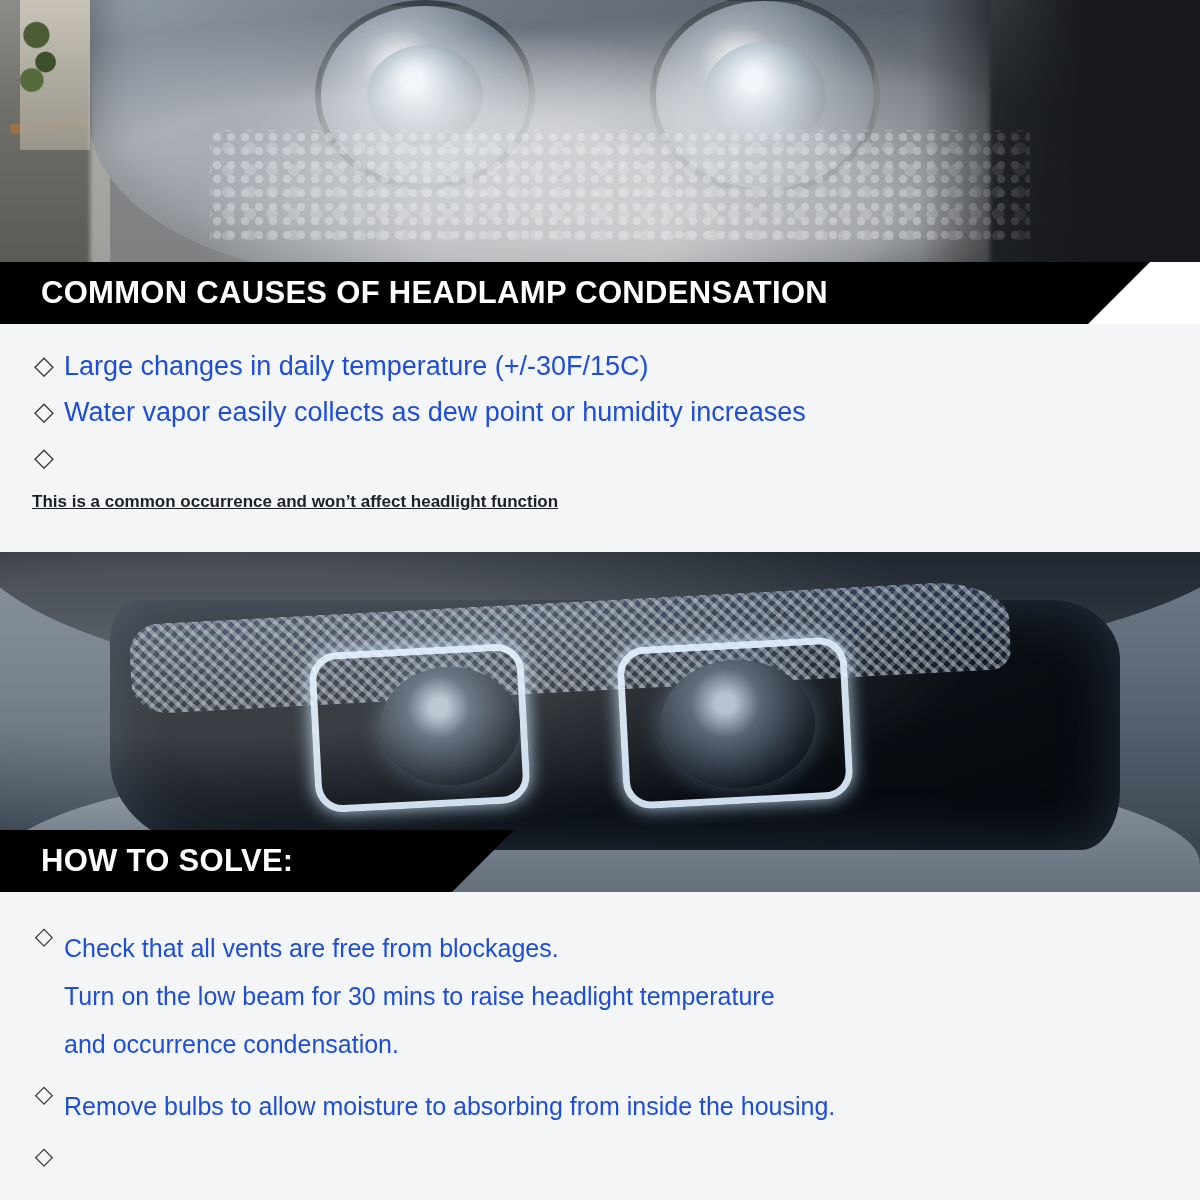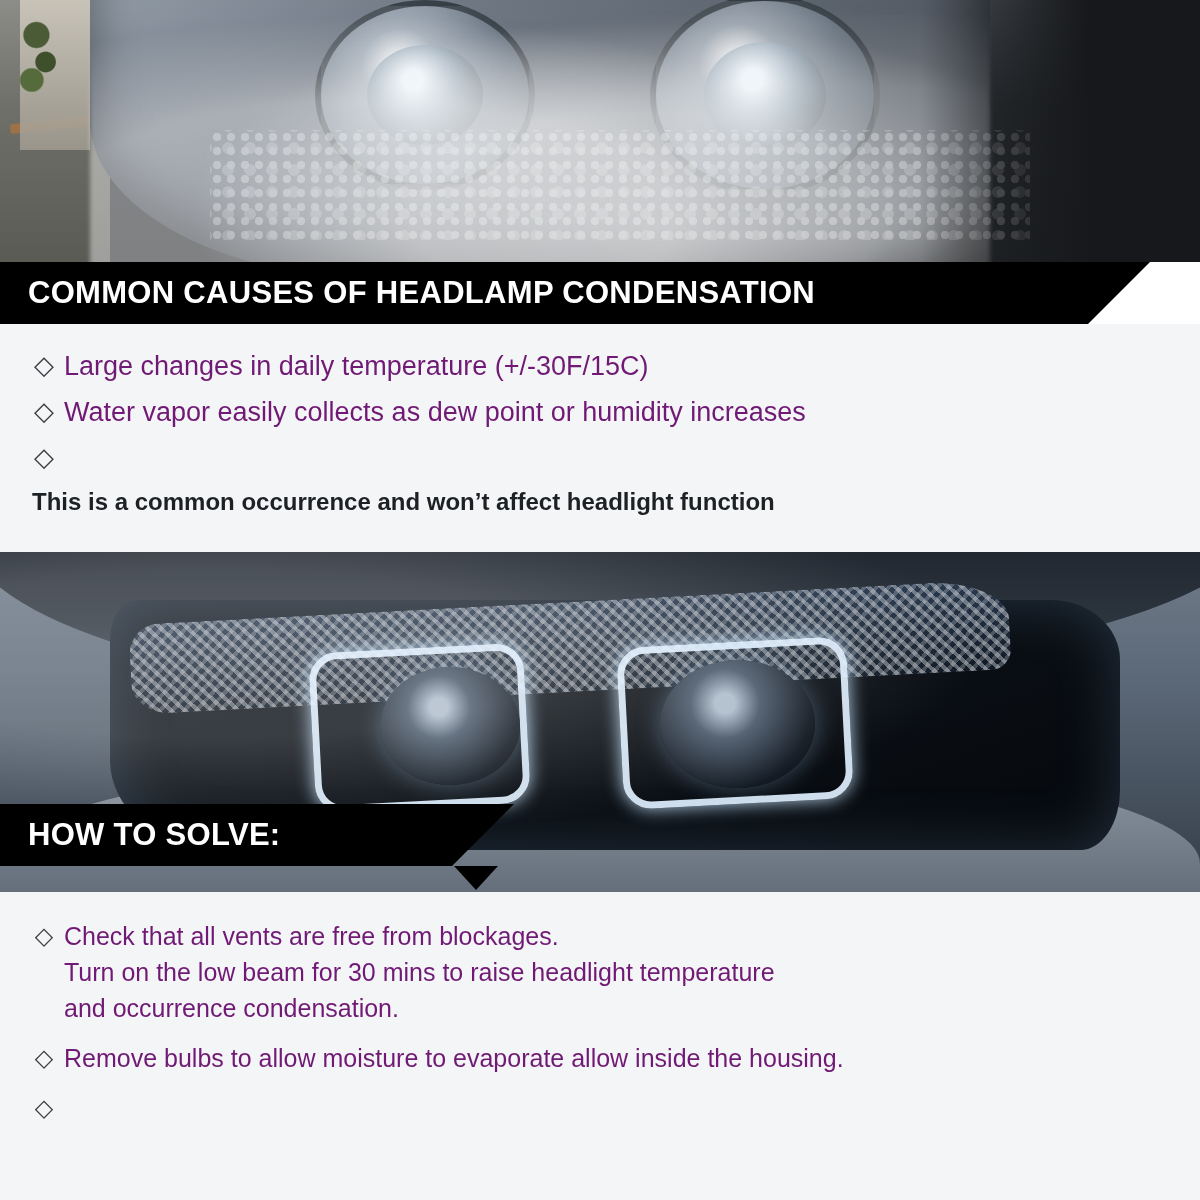--- a/index.html
+++ b/index.html
@@ -91,37 +91,38 @@
     background: #000;
     display: flex; align-items: center;
   }
   .banner .banner-text {
     color: #fff;
     font-weight: bold;
     letter-spacing: .3px;
     white-space: nowrap;
     padding-left: 28px;
     font-size: 31px;
+    margin-left: 13px;
   }
   .banner .notch {
     position: absolute; top: 0; right: -62px;
     width: 0; height: 0;
     border-top: 62px solid #000;
     border-right: 62px solid transparent;
   }
   .banner .tick {
     position:absolute; right:-46px; top:62px;
     width:0;height:0;
     border-left: 22px solid transparent;
     border-right: 22px solid transparent;
     border-top: 24px solid #000;
   }
 
   #banner-causes { top: 262px; width: 1088px; }
-  #banner-solve  { top: 804px; width: 452px; text-align: center; }
+  #banner-solve  { top: 830px; width: 452px; text-align: center; }
 
   
   .block-causes {
     position: absolute; top: 324px; left: 0;
     width: 1200px; height: 228px;
     background: #f4f5f7;
     padding: 22px 24px 0 24px;
   }
   .bullet-row {
     display: flex; align-items: flex-start;
@@ -129,31 +130,32 @@
   }
   .diamond {
     flex: 0 0 auto;
     color: #3c3f43;
     font-size: 26px;
     line-height: 38px;
     width: 40px;
     text-align: center;
   }
   .bullet-text {
-    color: #701a75;
+    color: #1d4ed8;
     font-size: 27px;
     line-height: 40px;
   }
   .note {
     color: #1e2124;
     font-weight: bold;
-    font-size: 24px;
+    font-size: 17px;
     line-height: 40px;
     padding-left: 8px;
     margin-top: 4px;
+    text-decoration: underline;
   }
 
   
   .photo-bottom {
     position: absolute; top: 552px; left: 0;
     width: 1200px; height: 340px;
     overflow: hidden;
     background: #3f4a58;
   }
   .photo-bottom .bg {
@@ -207,21 +209,21 @@
   .block-solve {
     position: absolute; top: 892px; left: 0;
     width: 1200px; height: 308px;
     background: #f4f5f7;
     padding: 26px 24px 0 24px;
     overflow: hidden;
   }
   .block-solve .bullet-text { font-size: 25px; line-height: 36px; }
   .block-solve .diamond { font-size: 24px; line-height: 36px; }
   .block-solve .bullet-row { margin-bottom: 14px; }
-  .subline { display:block; }
+  .subline { display:block;margin-top:12px; }
 </style>
 </head>
 <body>
 
 <div class="page">
 
   <div class="photo-top">
     <div class="sky"></div>
     <div class="road"></div>
     <div class="wall"></div>
@@ -284,21 +286,21 @@
       <span class="diamond">◇</span>
       <span class="bullet-text">
         <span class="subline">Check that all vents are free from blockages.</span>
         <span class="subline">Turn on the low beam for 30 mins to raise headlight temperature</span>
         <span class="subline">and occurrence condensation.</span>
       </span>
     </div>
     <div class="bullet-row">
       <span class="diamond">◇</span>
       <span class="bullet-text">
-        <span class="subline">Remove bulbs to allow moisture to evaporate allow inside the housing.</span>
+        <span class="subline">Remove bulbs to allow moisture to absorbing from inside the housing.</span>
       </span>
     </div>
     <div class="bullet-row">
       <span class="diamond">◇</span>
     </div>
   </div>
 
 </div>
 
 </body></html>

